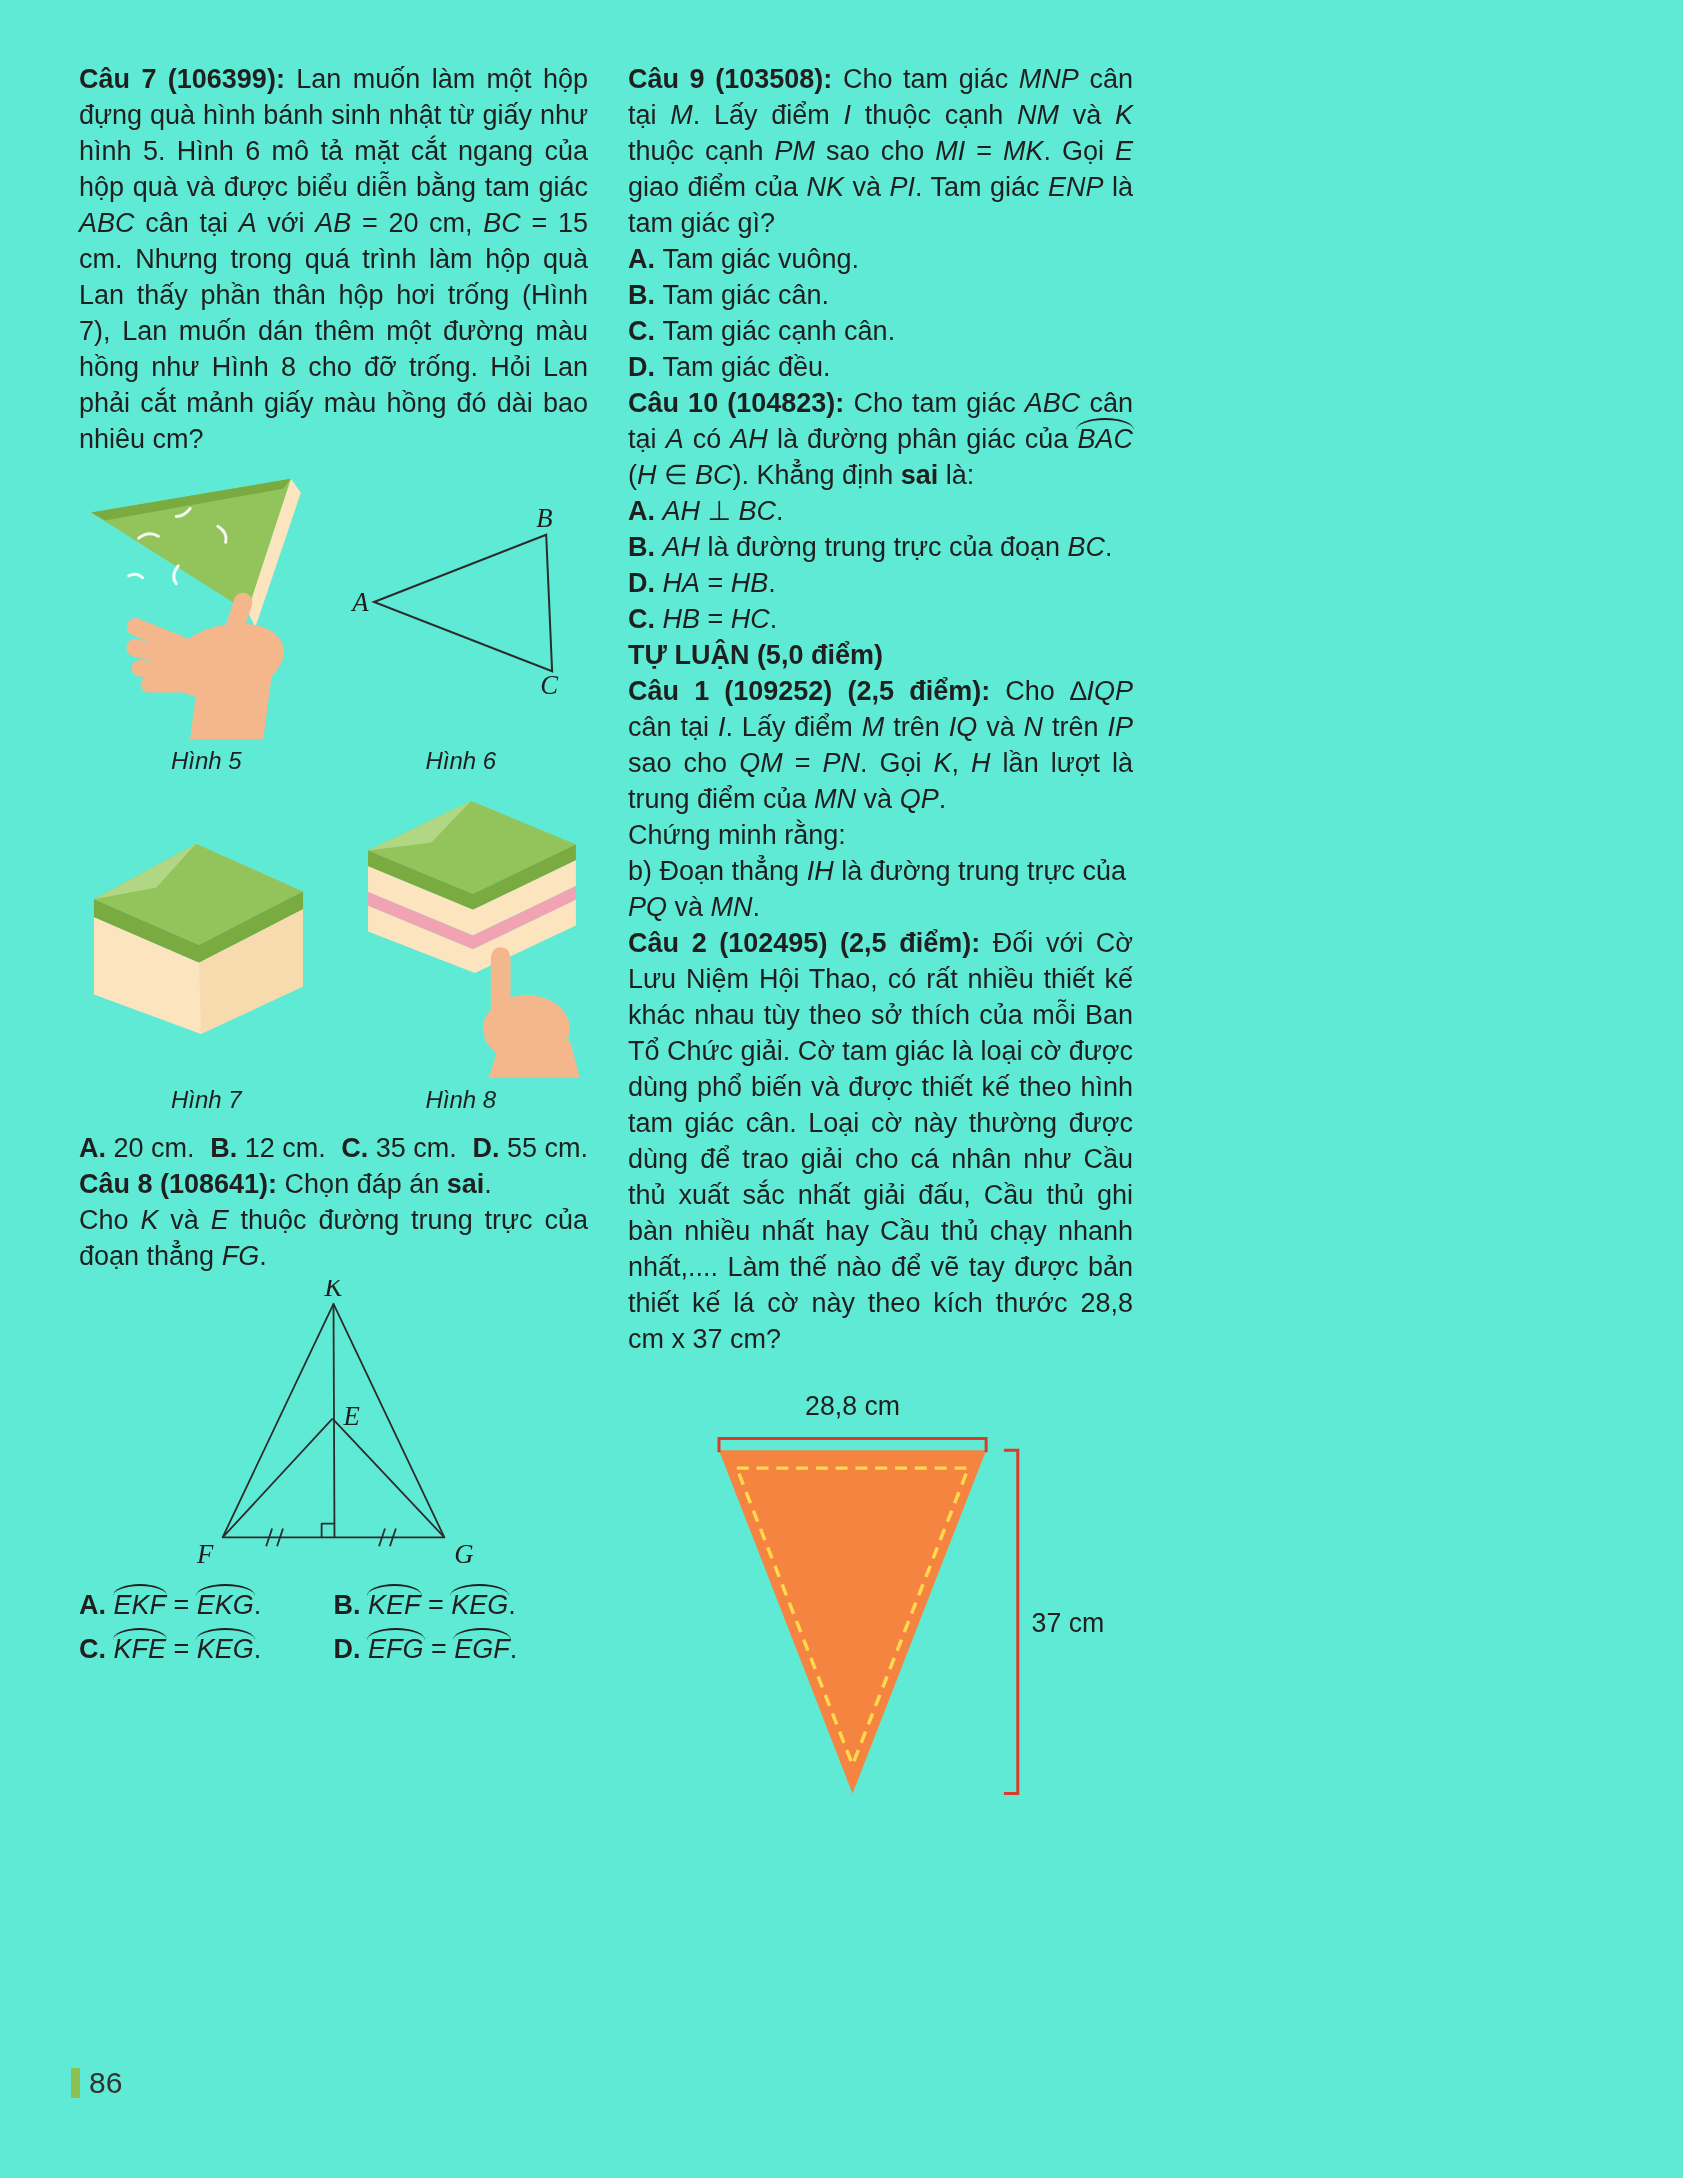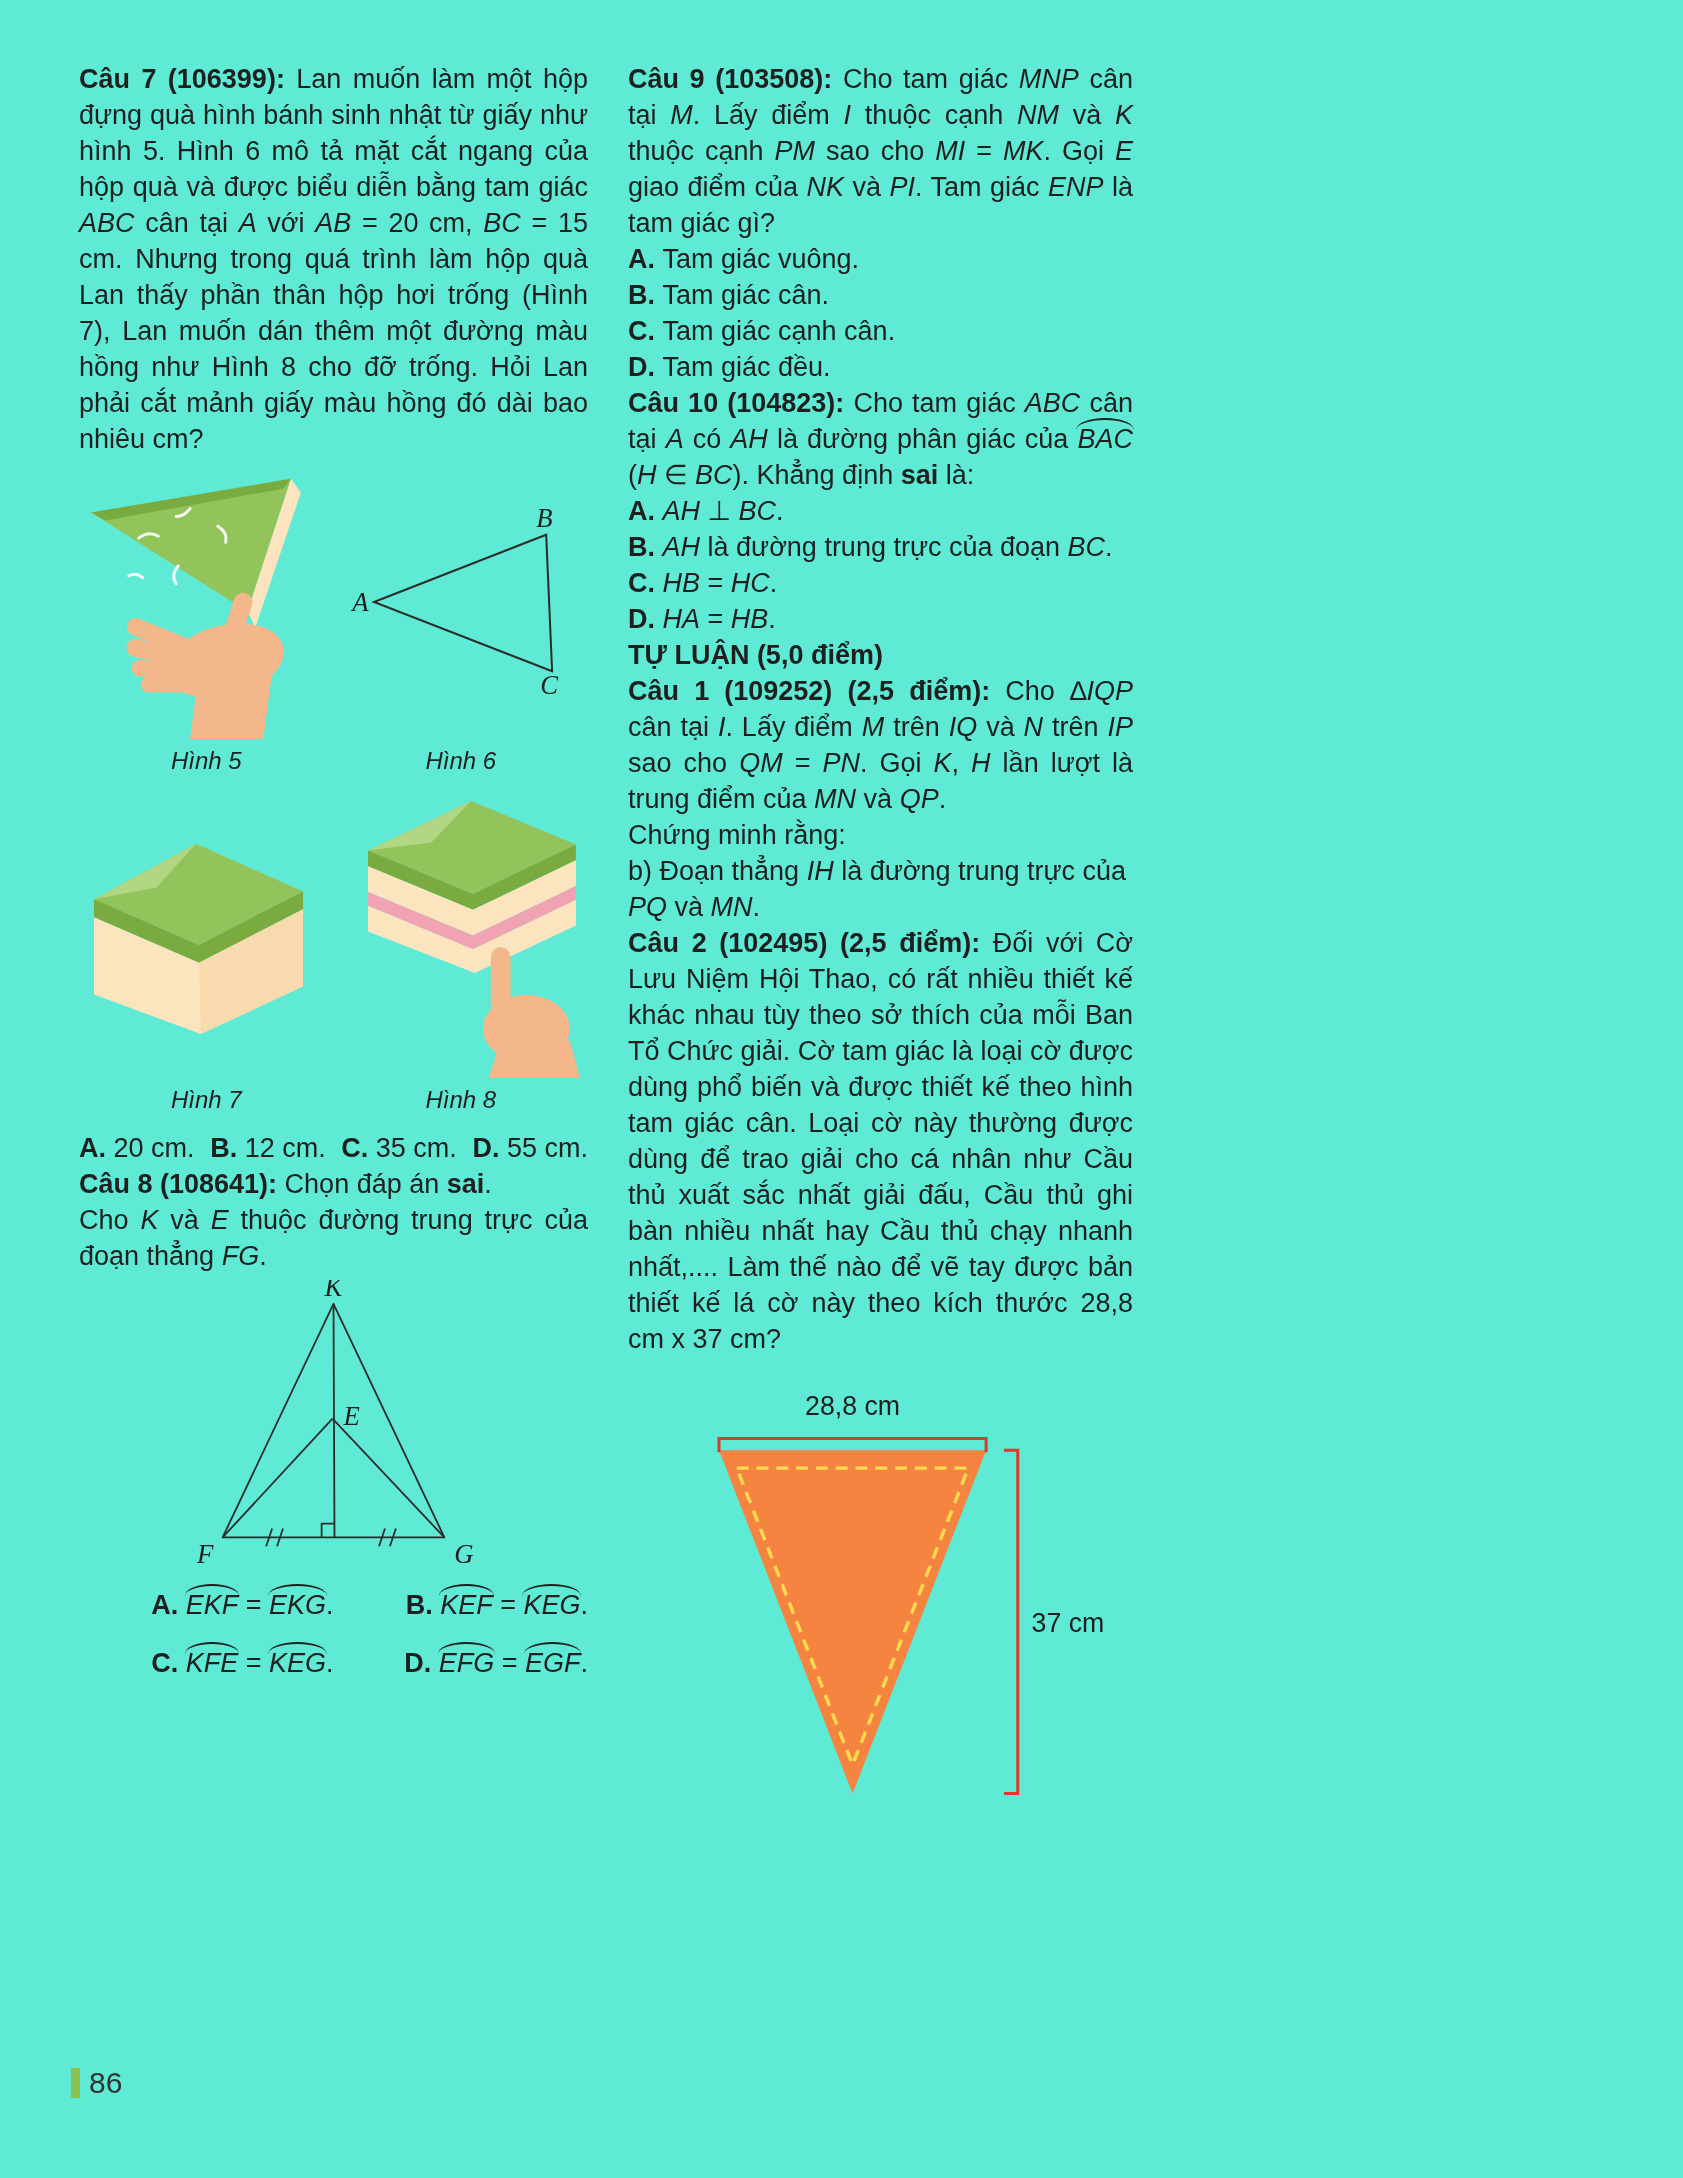--- a/index.html
+++ b/index.html
@@ -14,21 +14,21 @@
   .hat{position:relative;display:inline-block;}
   .hat::before{content:"";position:absolute;left:-1px;right:-1px;top:-3px;height:10px;
                border-top:2.5px solid #1f1f1f;border-radius:50% 50% 0 0/100% 100% 0 0;}
   .figrow{display:flex;justify-content:space-between;align-items:center;}
   .figrow1{margin-top:10px;}
   .figrow2{margin-top:12px;}
   .caprow{display:flex;margin-top:4px;}
   .caprow span{flex:1;text-align:center;font-style:italic;font-size:24px;}
   .ans7{display:flex;justify-content:space-between;margin-top:12px;}
   .figc8{display:flex;justify-content:center;margin-top:6px;}
-  .ans8{display:grid;grid-template-columns:1fr 1fr;row-gap:22px;margin-top:10px;text-align:right;}
+  .ans8{display:grid;grid-template-columns:1fr 1fr;row-gap:8px;margin-top:10px;}
   .flagwrap{margin:28px 0 0 63px;}
   .footer{position:absolute;left:61px;top:2065px;display:flex;align-items:center;gap:9px;padding-left:10px;}
   .footer-bar{width:9px;height:30px;background:#8cc152;display:inline-block;}
   .footer-num{font-size:30px;color:#333333;}
   svg text{font-family:"Liberation Serif",serif;font-style:italic;font-size:27px;fill:#1f1f1f;}
   svg text.dim{font-family:"Liberation Sans",sans-serif;font-style:normal;font-size:27px;}
 </style>
 </head>
 <body>
 
@@ -147,22 +147,22 @@
 
     <p class="para"><span class="b">Câu 9 (103508): </span><span>Cho tam giác </span><span class="i">MNP</span><span> cân tại </span><span class="i">M</span><span>. Lấy điểm </span><span class="i">I</span><span> thuộc cạnh </span><span class="i">NM</span><span> và </span><span class="i">K</span><span> thuộc cạnh </span><span class="i">PM</span><span> sao cho </span><span class="i">MI</span><span> = </span><span class="i">MK</span><span>. Gọi </span><span class="i">E</span><span> giao điểm của </span><span class="i">NK</span><span> và </span><span class="i">PI</span><span>. Tam giác </span><span class="i">ENP</span><span> là tam giác gì?</span></p>
     <p class="ansline"><span class="b">A. </span><span>Tam giác vuông.</span></p>
     <p class="ansline"><span class="b">B. </span><span>Tam giác cân.</span></p>
     <p class="ansline"><span class="b">C. </span><span>Tam giác cạnh cân.</span></p>
     <p class="ansline"><span class="b">D. </span><span>Tam giác đều.</span></p>
 
     <p class="para"><span class="b">Câu 10 (104823): </span><span>Cho tam giác </span><span class="i">ABC</span><span> cân tại </span><span class="i">A</span><span> có </span><span class="i">AH</span><span> là đường phân giác của </span><span class="i hat">BAC</span><span> (</span><span class="i">H</span><span> ∈ </span><span class="i">BC</span><span>). Khẳng định </span><span class="b">sai</span><span> là:</span></p>
     <p class="ansline"><span class="b">A. </span><span class="i">AH</span><span> ⊥ </span><span class="i">BC</span><span>.</span></p>
     <p class="ansline"><span class="b">B. </span><span class="i">AH</span><span> là đường trung trực của đoạn </span><span class="i">BC</span><span>.</span></p>
+    <p class="ansline"><span class="b">D. </span><span class="i">HA</span><span> = </span><span class="i">HB</span><span>.</span></p>
     <p class="ansline"><span class="b">C. </span><span class="i">HB</span><span> = </span><span class="i">HC</span><span>.</span></p>
-    <p class="ansline"><span class="b">D. </span><span class="i">HA</span><span> = </span><span class="i">HB</span><span>.</span></p>
 
     <p class="ansline"><span class="b">TỰ LUẬN (5,0 điểm)</span></p>
 
     <p class="para"><span class="b">Câu 1 (109252) (2,5 điểm): </span><span>Cho ∆</span><span class="i">IQP</span><span> cân tại </span><span class="i">I</span><span>. Lấy điểm </span><span class="i">M</span><span> trên </span><span class="i">IQ</span><span> và </span><span class="i">N</span><span> trên </span><span class="i">IP</span><span> sao cho </span><span class="i">QM</span><span> = </span><span class="i">PN</span><span>. Gọi </span><span class="i">K</span><span>, </span><span class="i">H</span><span> lần lượt là trung điểm của </span><span class="i">MN</span><span> và </span><span class="i">QP</span><span>.</span></p>
     <p class="ansline">Chứng minh rằng:</p>
     <p class="ansline"><span>b) Đoạn thẳng </span><span class="i">IH</span><span> là đường trung trực của </span><span class="i">PQ</span><span> và </span><span class="i">MN</span><span>.</span></p>
 
     <p class="para"><span class="b">Câu 2 (102495) (2,5 điểm): </span><span>Đối với Cờ Lưu Niệm Hội Thao, có rất nhiều thiết kế khác nhau tùy theo sở thích của mỗi Ban Tổ Chức giải. Cờ tam giác là loại cờ được dùng phổ biến và được thiết kế theo hình tam giác cân. Loại cờ này thường được dùng để trao giải cho cá nhân như Cầu thủ xuất sắc nhất giải đấu, Cầu thủ ghi bàn nhiều nhất hay Cầu thủ chạy nhanh nhất,.... Làm thế nào để vẽ tay được bản thiết kế lá cờ này theo kích thước 28,8 cm x 37 cm?</span></p>
 
     <div class="flagwrap">

